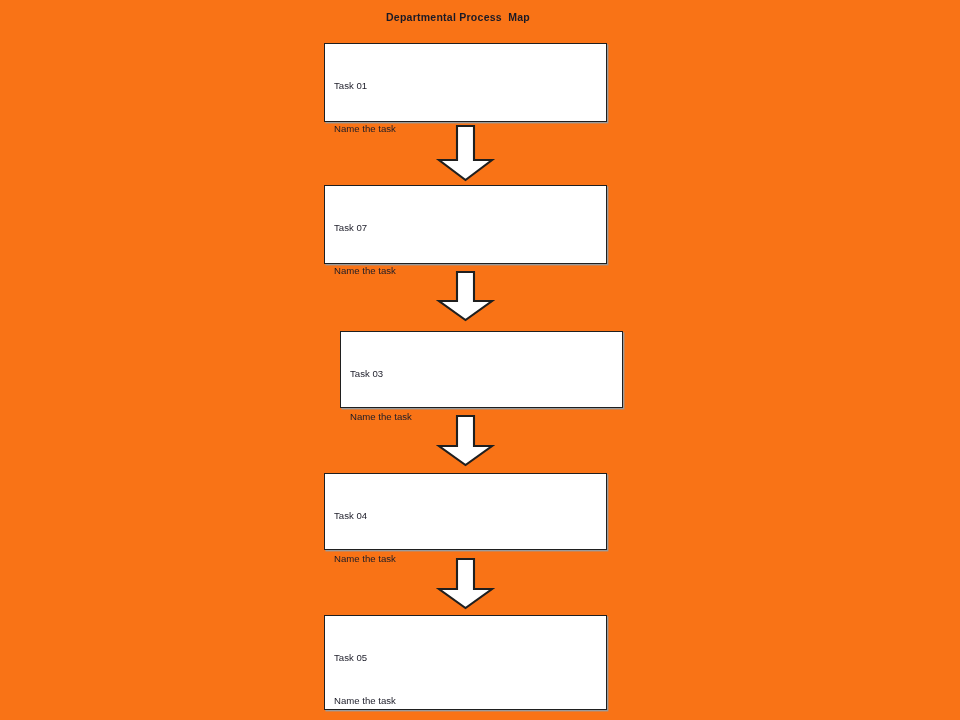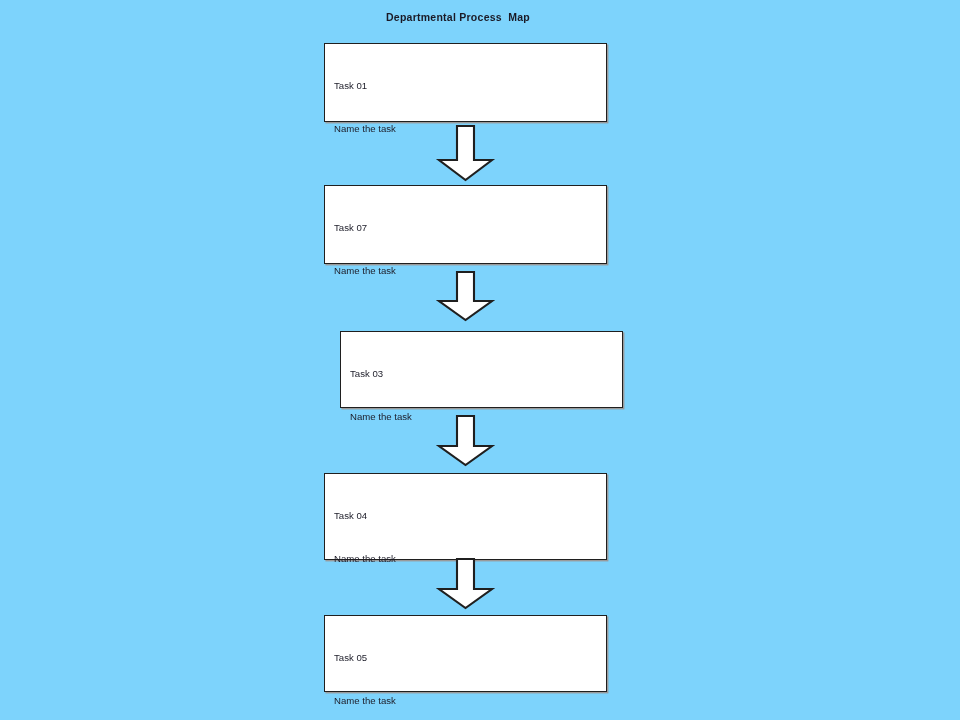--- a/index.html
+++ b/index.html
@@ -12,21 +12,21 @@
     height: 720px;
     background: #ffffff;
     font-family: "Liberation Sans", sans-serif;
     overflow: hidden;
   }
 
   #canvas {
     position: relative;
     width: 960px;
     height: 720px;
-    background: #7dd3fc;
+    background: #f97316;
   }
 
   
   #diagram-title {
     position: absolute;
     left: 0;
     top: 11px;
     width: 916px;
     text-align: center;
     font-size: 10.5px;
@@ -42,22 +42,22 @@
     left: 324px;
     width: 283px;
     box-sizing: border-box;
     background: #ffffff;
     border: 1.6px solid #1f1f1f;
     box-shadow: 1.4px 1.4px 0 0 #9a9a9a;
   }
   .box-1 { top: 43px;  height: 79px; }
   .box-2 { top: 185px; height: 79px; }
   .box-3 { top: 331px; height: 77px; margin-left: 16px; }
-  .box-4 { top: 473px; height: 87px; }
-  .box-5 { top: 615px; height: 77px; }
+  .box-4 { top: 473px; height: 77px; }
+  .box-5 { top: 615px; height: 95px; }
 
   .box-text {
     position: absolute;
     left: 9px;
     top: 6px;
     font-size: 9.6px;
     line-height: 14.4px;
     color: #1c1c28;
     white-space: pre;
   }

